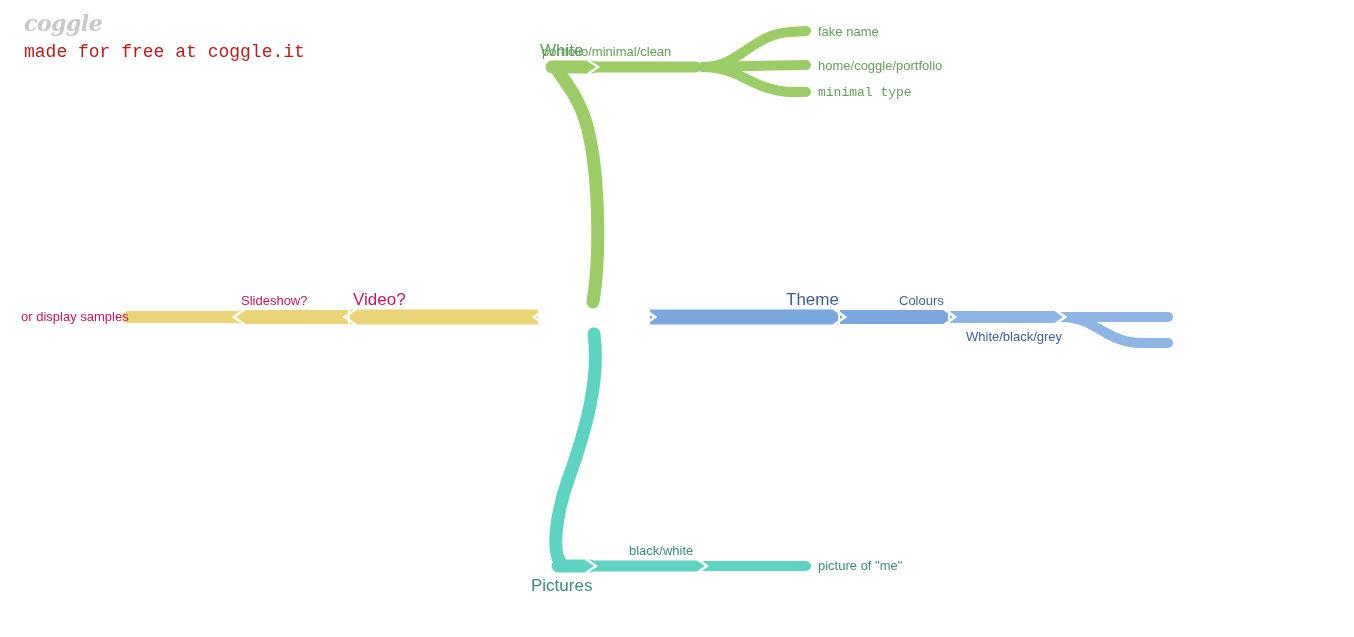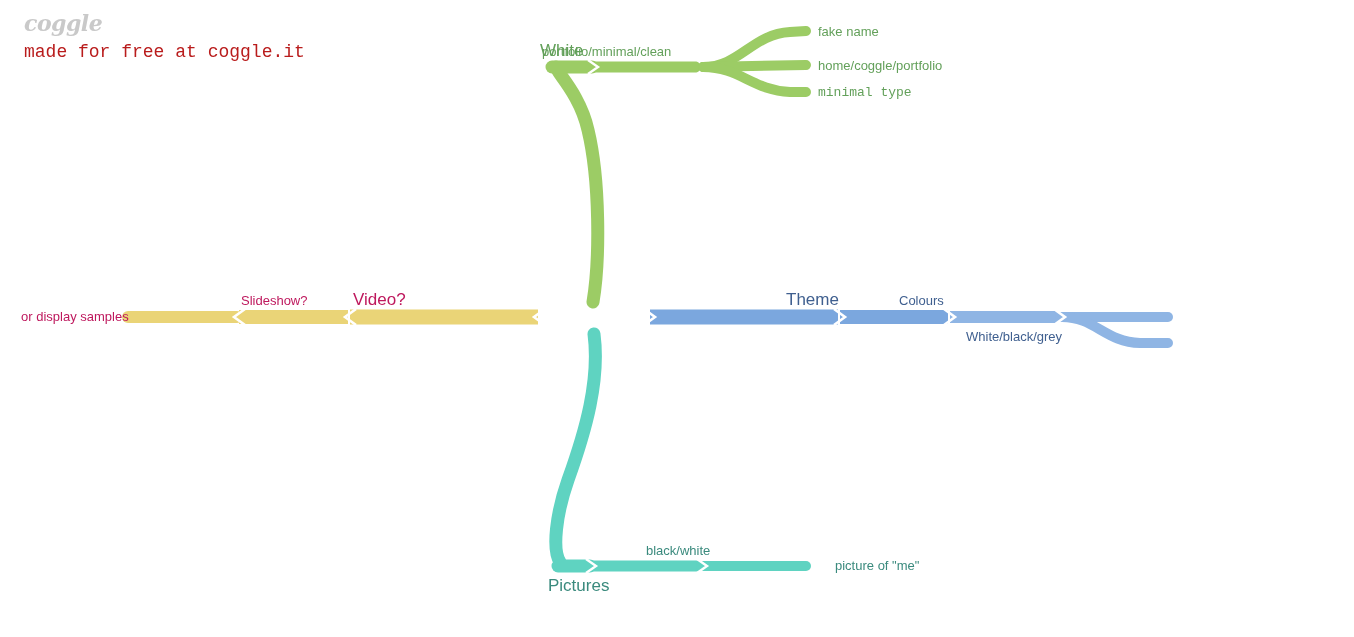--- a/index.html
+++ b/index.html
@@ -70,21 +70,21 @@
   
   .lbl {
     position: absolute;
     white-space: nowrap;
     line-height: 1;
     user-select: none;
   }
   .lbl-green   { color: #63a05a; }
   .lbl-blue    { color: #3f5f8f; }
   .lbl-yellow  { color: #be185d; }
-  .lbl-teal    { color: #3a8a7d; margin-left: 17px; }
+  .lbl-teal    { color: #3a8a7d; }
   .sz-lg { font-size: 17px; }
   .sz-sm { font-size: 13px; }
 </style>
 </head>
 <body>
 
 <div id="canvas">
 
   <div id="logo-area">
     <div id="logo-mark">coggle</div>

